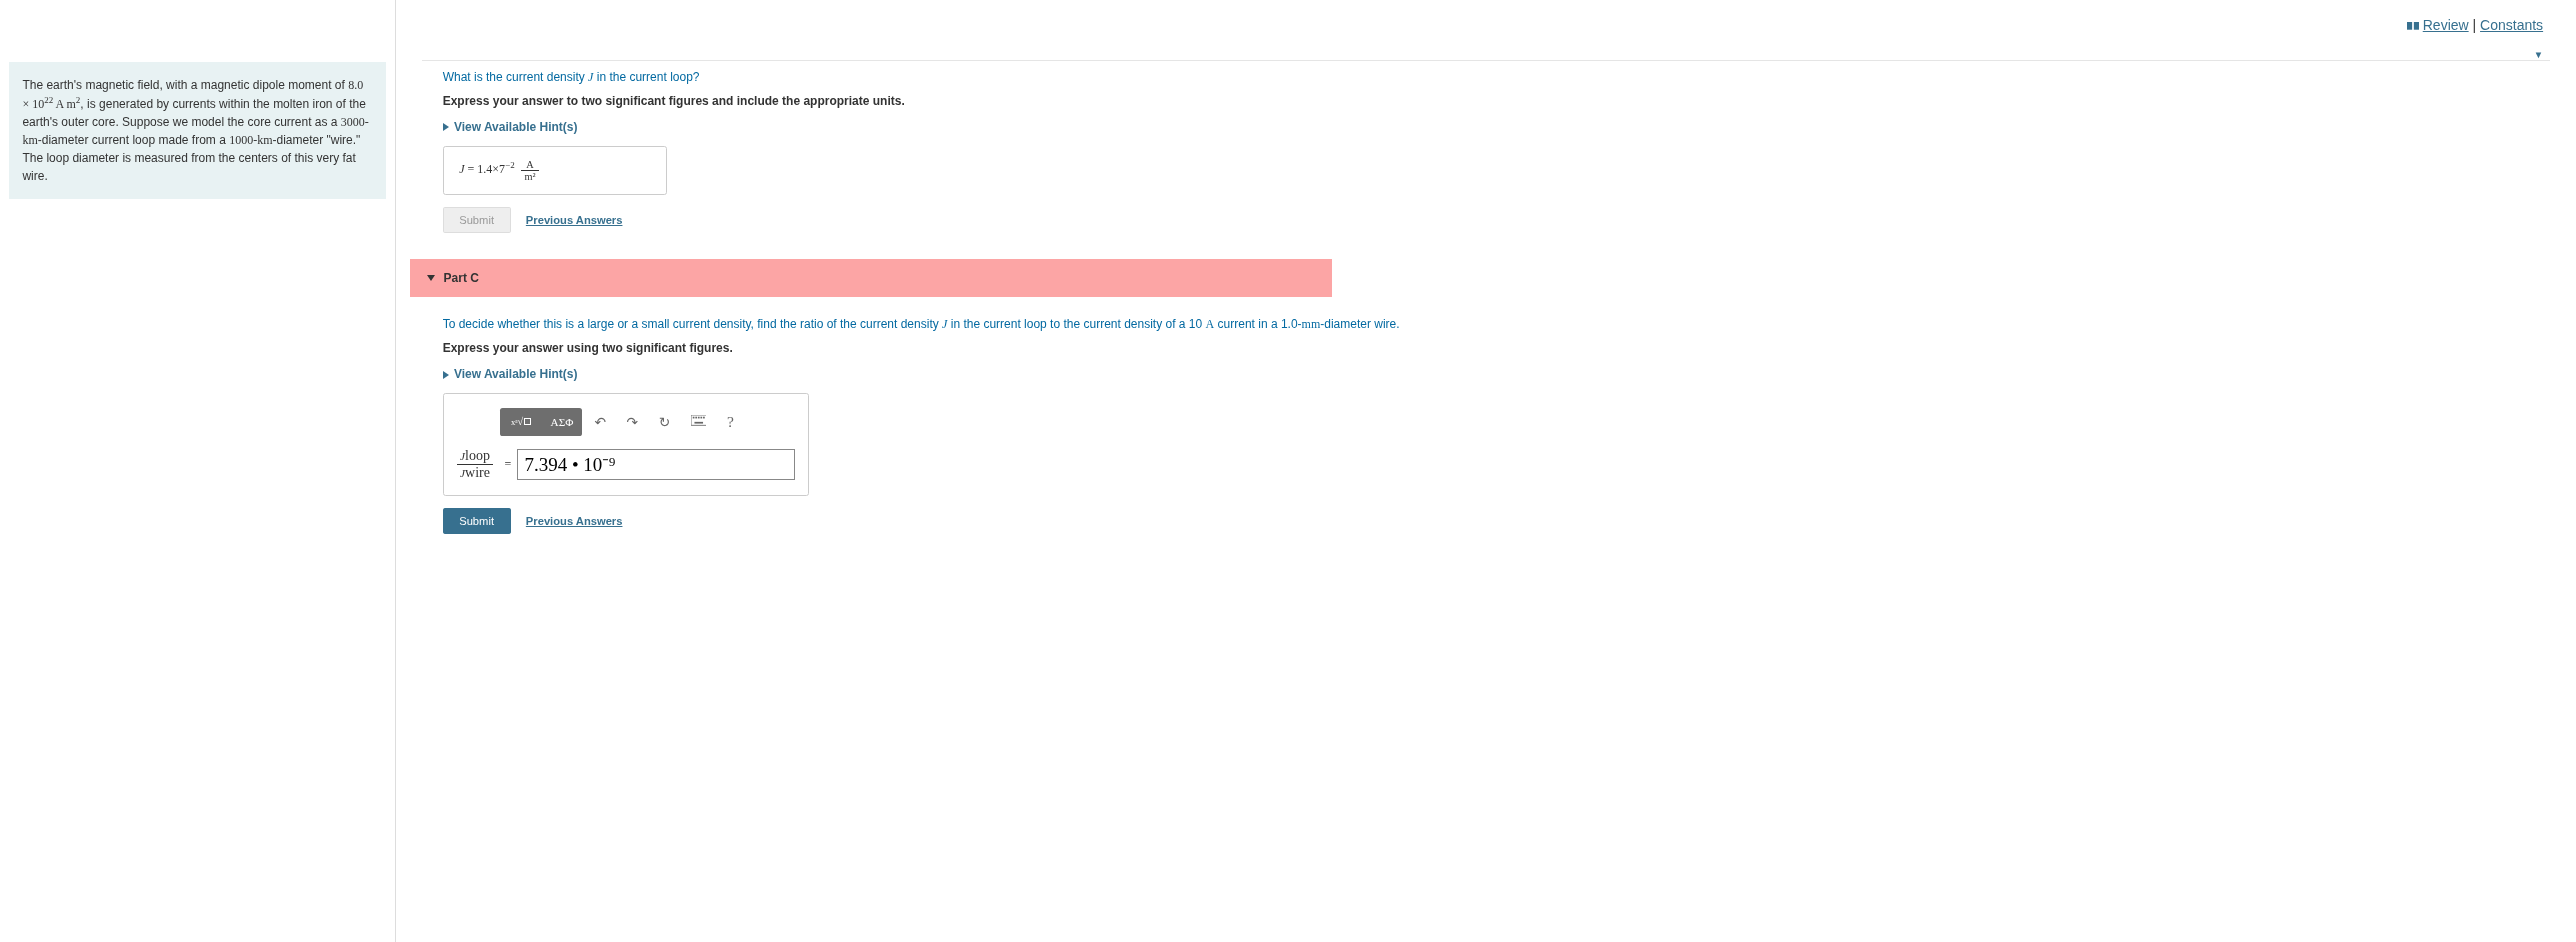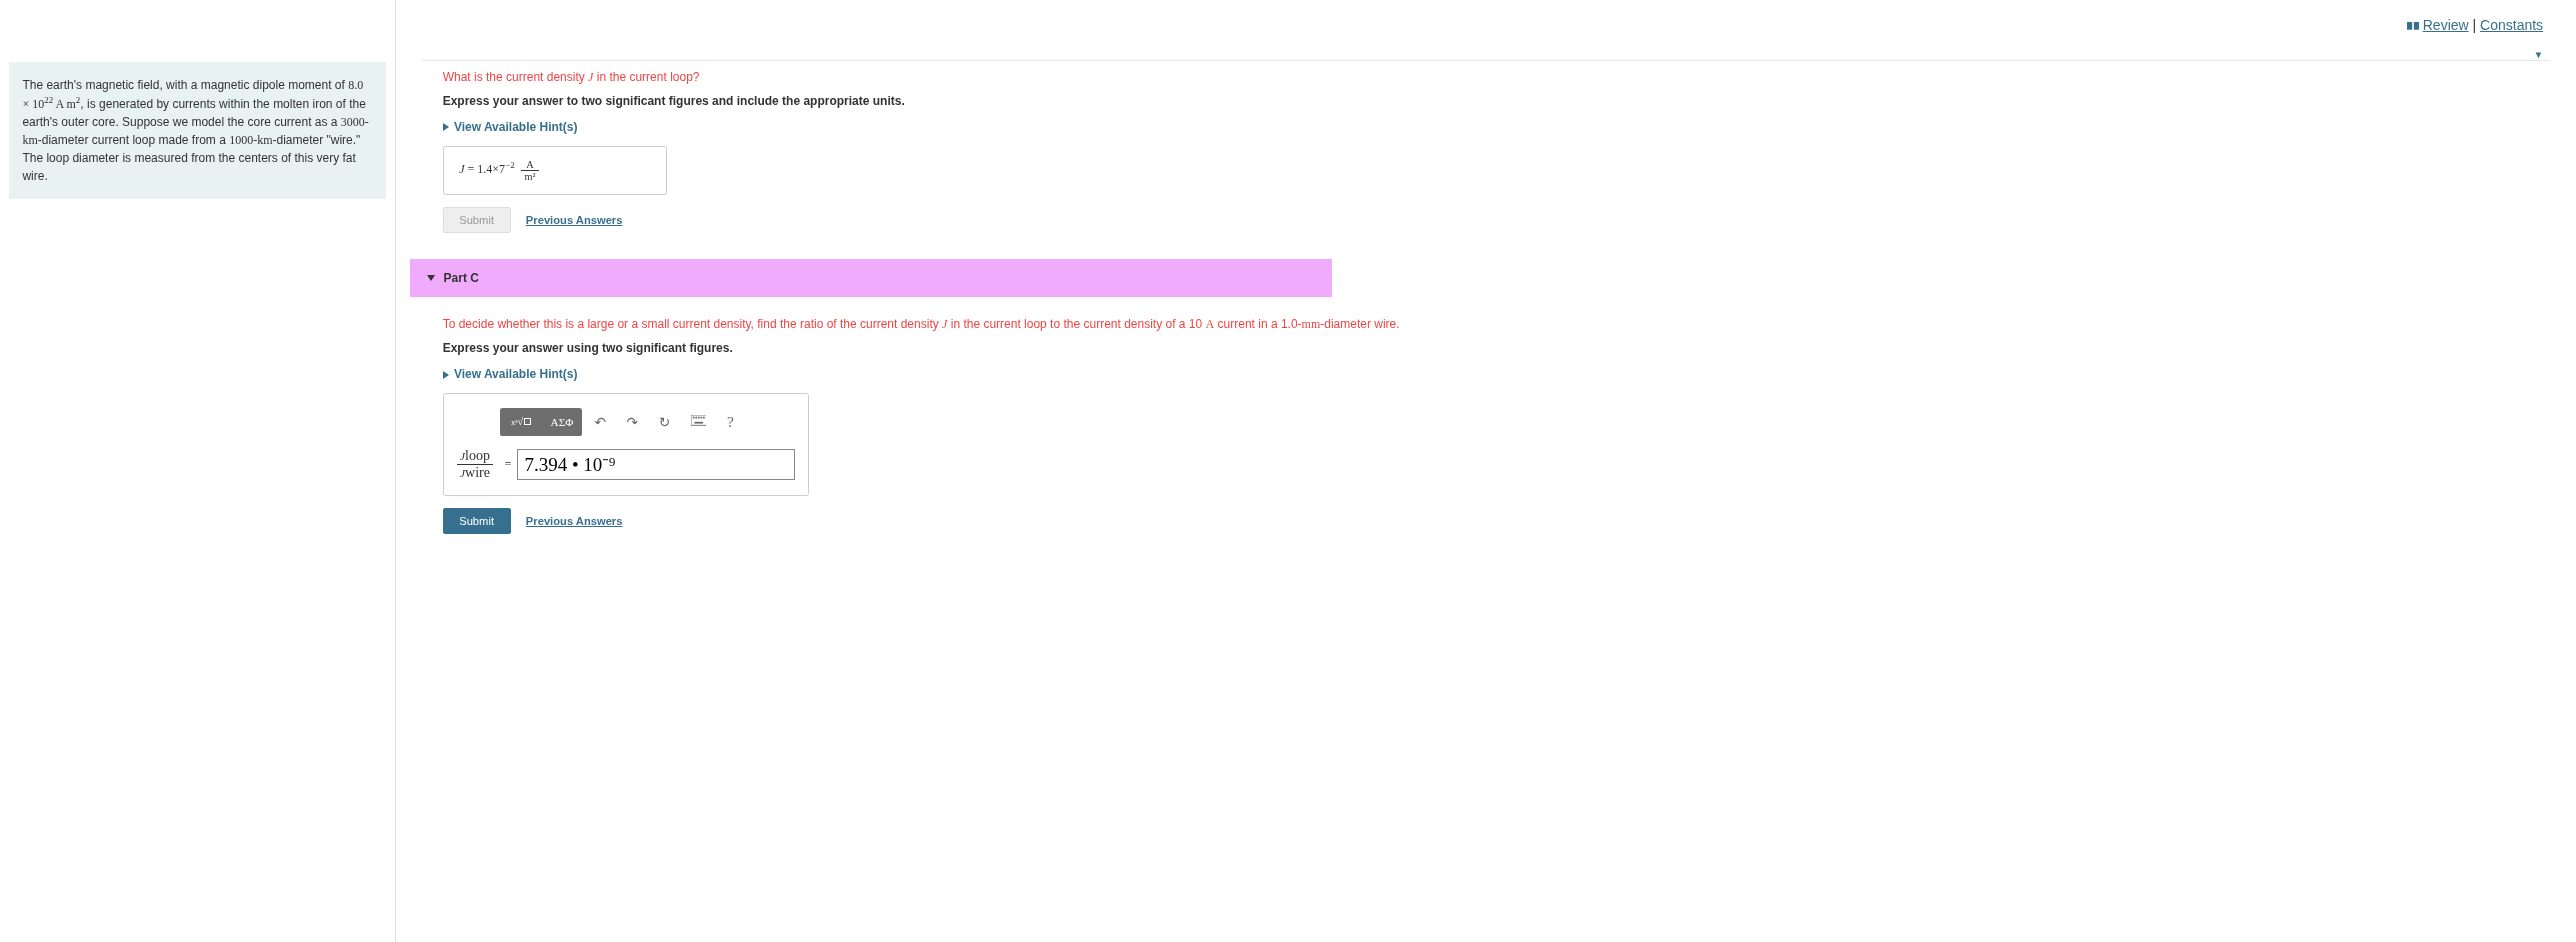--- a/index.html
+++ b/index.html
@@ -59,21 +59,21 @@
     color: #37708f;
     font-size: 9.5px;
     padding-right: 6.9px;
     margin-top: -1.7px;
   }
   .hr-light { border: none; border-top: 0.9px solid #e5e5e5; margin-bottom: 8.6px; }
   .content-block { margin-left: 20.7px; margin-bottom: 26px; }
   .question-text {
     font-size: 12px;
     margin-bottom: 8.6px;
-    color: #ef4444;
+    color: #0369a1;
   }
   .bold-instruction { font-weight: bold; margin-bottom: 12px; }
   .hint-link {
     color: #37708f;
     font-weight: bold;
     font-size: 12px;
     cursor: pointer;
     margin-bottom: 12px;
     display: inline-block;
   }
@@ -147,21 +147,21 @@
     font-size: 12px;
   }
   .check-icon {
     display: inline-block;
     color: #4a9d2e;
     margin-right: 6.9px;
     font-size: 13.8px;
     vertical-align: middle;
   }
   .part-header {
-    background: #f0abfc;
+    background: #fca5a5;
     padding: 12px 17px;
     font-weight: bold;
     margin-bottom: 20.7px;
     margin-left: -12px;
     margin-right: 0;
     width: 922px;
     max-width: none;
   }
   .input-card {
     border: 0.9px solid #ccc;

